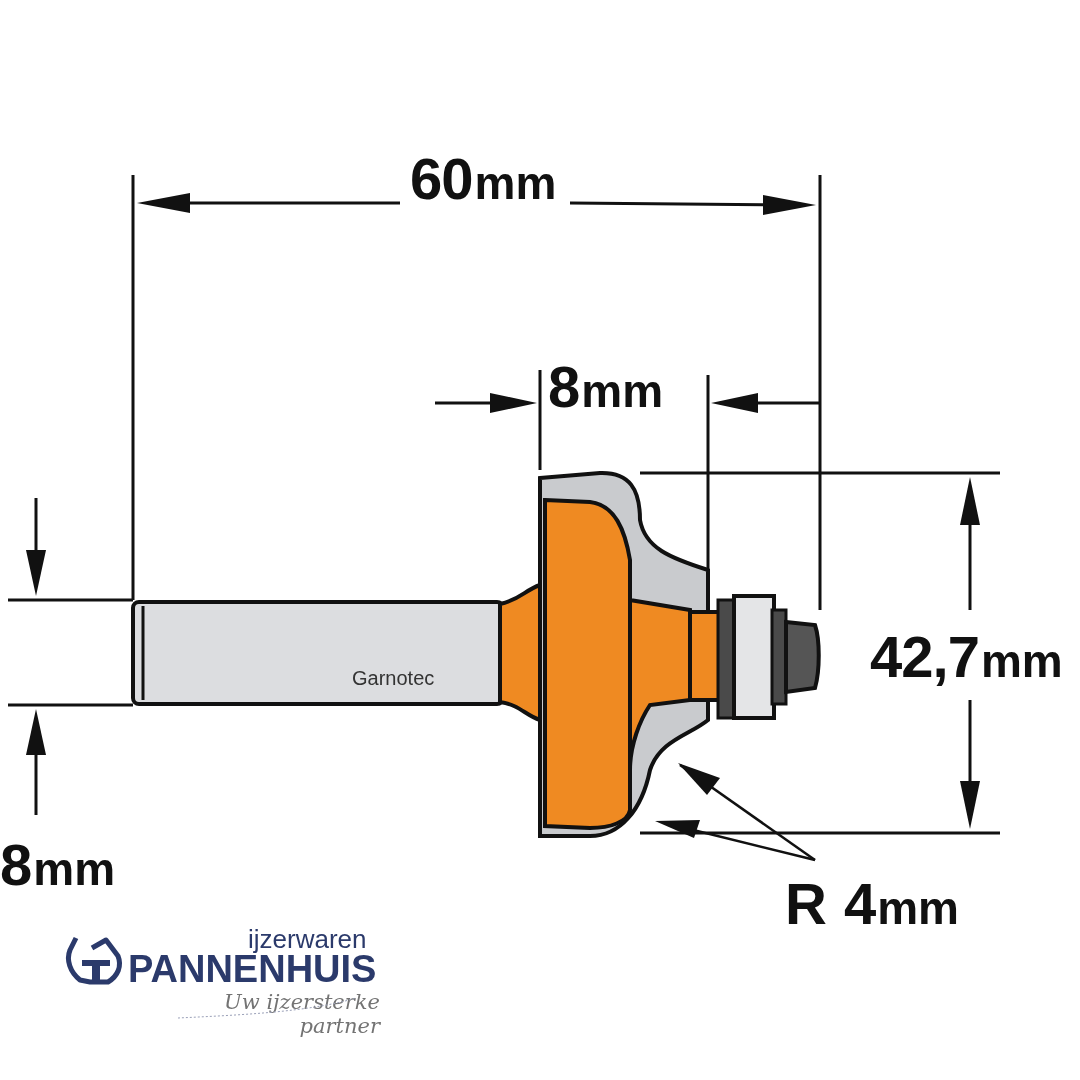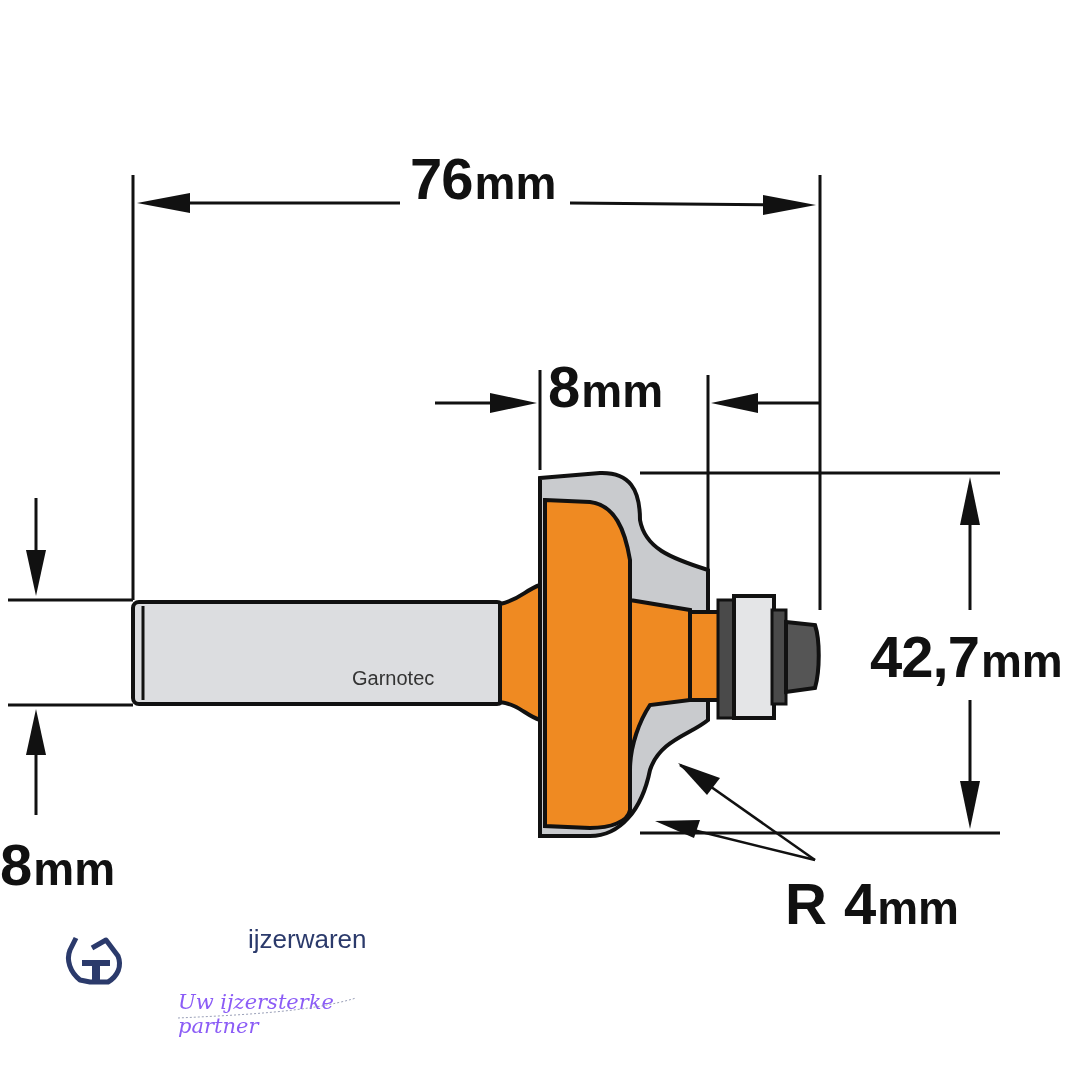--- a/index.html
+++ b/index.html
@@ -4,21 +4,21 @@
 <style>
   html, body { margin:0; padding:0; background:#ffffff; }
   body { width:1080px; height:1080px; position:relative; overflow:hidden; font-family:"Liberation Sans", sans-serif; }
   svg.drawing { position:absolute; left:0; top:0; }
   .dim { position:absolute; font-family:"Liberation Sans", sans-serif; font-weight:bold; color:#111; white-space:nowrap; line-height:1; }
   .dim .num { font-size:58px; letter-spacing:-1px; }
   .dim .unit { font-size:46px; margin-left:2px; }
   .logo { position:absolute; left:60px; top:920px; width:320px; height:110px; }
   .logo .sub { position:absolute; left:188px; top:4px; font-size:26px; color:#2b3a6b; font-family:"Liberation Sans", sans-serif;text-align:right; }
   .logo .brand { position:absolute; left:68px; top:28px; font-size:38px; font-weight:bold; color:#2b3a6b; letter-spacing:0px; font-family:"Liberation Sans", sans-serif; }
-  .logo .slogan { position:absolute; left:118px; top:70px; font-size:21px; font-style:italic; color:#8b5cf6; font-family:"DejaVu Serif", serif; }
+  .logo .slogan { position:absolute; left:118px; top:70px; font-size:21px; font-style:italic; color:#737373; font-family:"DejaVu Serif", serif;text-align:right; }
   .shank-label { position:absolute; left:352px; top:667px; font-size:20px; color:#333; font-family:"Liberation Sans", sans-serif; }
 </style>
 </head>
 <body>
 
 <svg class="drawing" width="1080" height="1080" viewBox="0 0 1080 1080">
 
   <g stroke="#111" stroke-width="3" fill="none">
     <line x1="133" y1="175" x2="133" y2="600"></line>
     <line x1="820" y1="175" x2="820" y2="610"></line>
@@ -71,21 +71,21 @@
     <rect x="718" y="600" width="18" height="118" fill="#4a4a4a" stroke="#111" stroke-width="3"></rect>
     <rect x="734" y="596" width="40" height="122" fill="#e4e5e7" stroke="#111" stroke-width="4"></rect>
     <rect x="772" y="610" width="14" height="94" fill="#4a4a4a" stroke="#111" stroke-width="3"></rect>
     <path d="M786,622 L815,625 C820,640 820,670 815,688 L786,692 Z" fill="#555" stroke="#111" stroke-width="4"></path>
   </g>
 </svg>
 
 <div class="shank-label">Garnotec</div>
 
 <div class="dim" style="left:410px; top:150px;">
-  <span class="num">76</span><span class="unit">mm</span>
+  <span class="num">60</span><span class="unit">mm</span>
 </div>
 
 <div class="dim" style="left:548px; top:358px;">
   <span class="num">8</span><span class="unit">mm</span>
 </div>
 
 <div class="dim" style="left:870px; top:628px;">
   <span class="num">42,7</span><span class="unit">mm</span>
 </div>
 
@@ -96,17 +96,18 @@
 <div class="dim" style="left:785px; top:875px;text-align:center;">
   <span class="num">R</span><span class="num" style="margin-left:18px;">4</span><span class="unit">mm</span>
 </div>
 
 <div class="logo">
   <svg width="64" height="64" viewBox="0 0 64 64" style="position:absolute; left:2px; top:6px;">
     <path d="M14,12 L8,24 C4,34 8,46 18,54 L28,56 L46,56 C56,50 60,40 56,30 L44,14 L30,22" fill="none" stroke="#2b3a6b" stroke-width="5" stroke-linejoin="round"></path>
     <path d="M20,34 L48,34 L48,40 L38,40 L38,56 L30,56 L30,40 L20,40 Z" fill="#2b3a6b"></path>
   </svg>
   <span class="sub">ijzerwaren</span>
+  <span class="brand">PANNENHUIS</span>
   <span class="slogan">Uw ijzersterke partner</span>
   <svg width="320" height="110" style="position:absolute; left:0; top:0;">
     <path d="M118,98 C180,95 250,92 296,78" fill="none" stroke="#9aa0b8" stroke-width="1" stroke-dasharray="2,2"></path>
   </svg>
 </div>
 
 </body></html>

